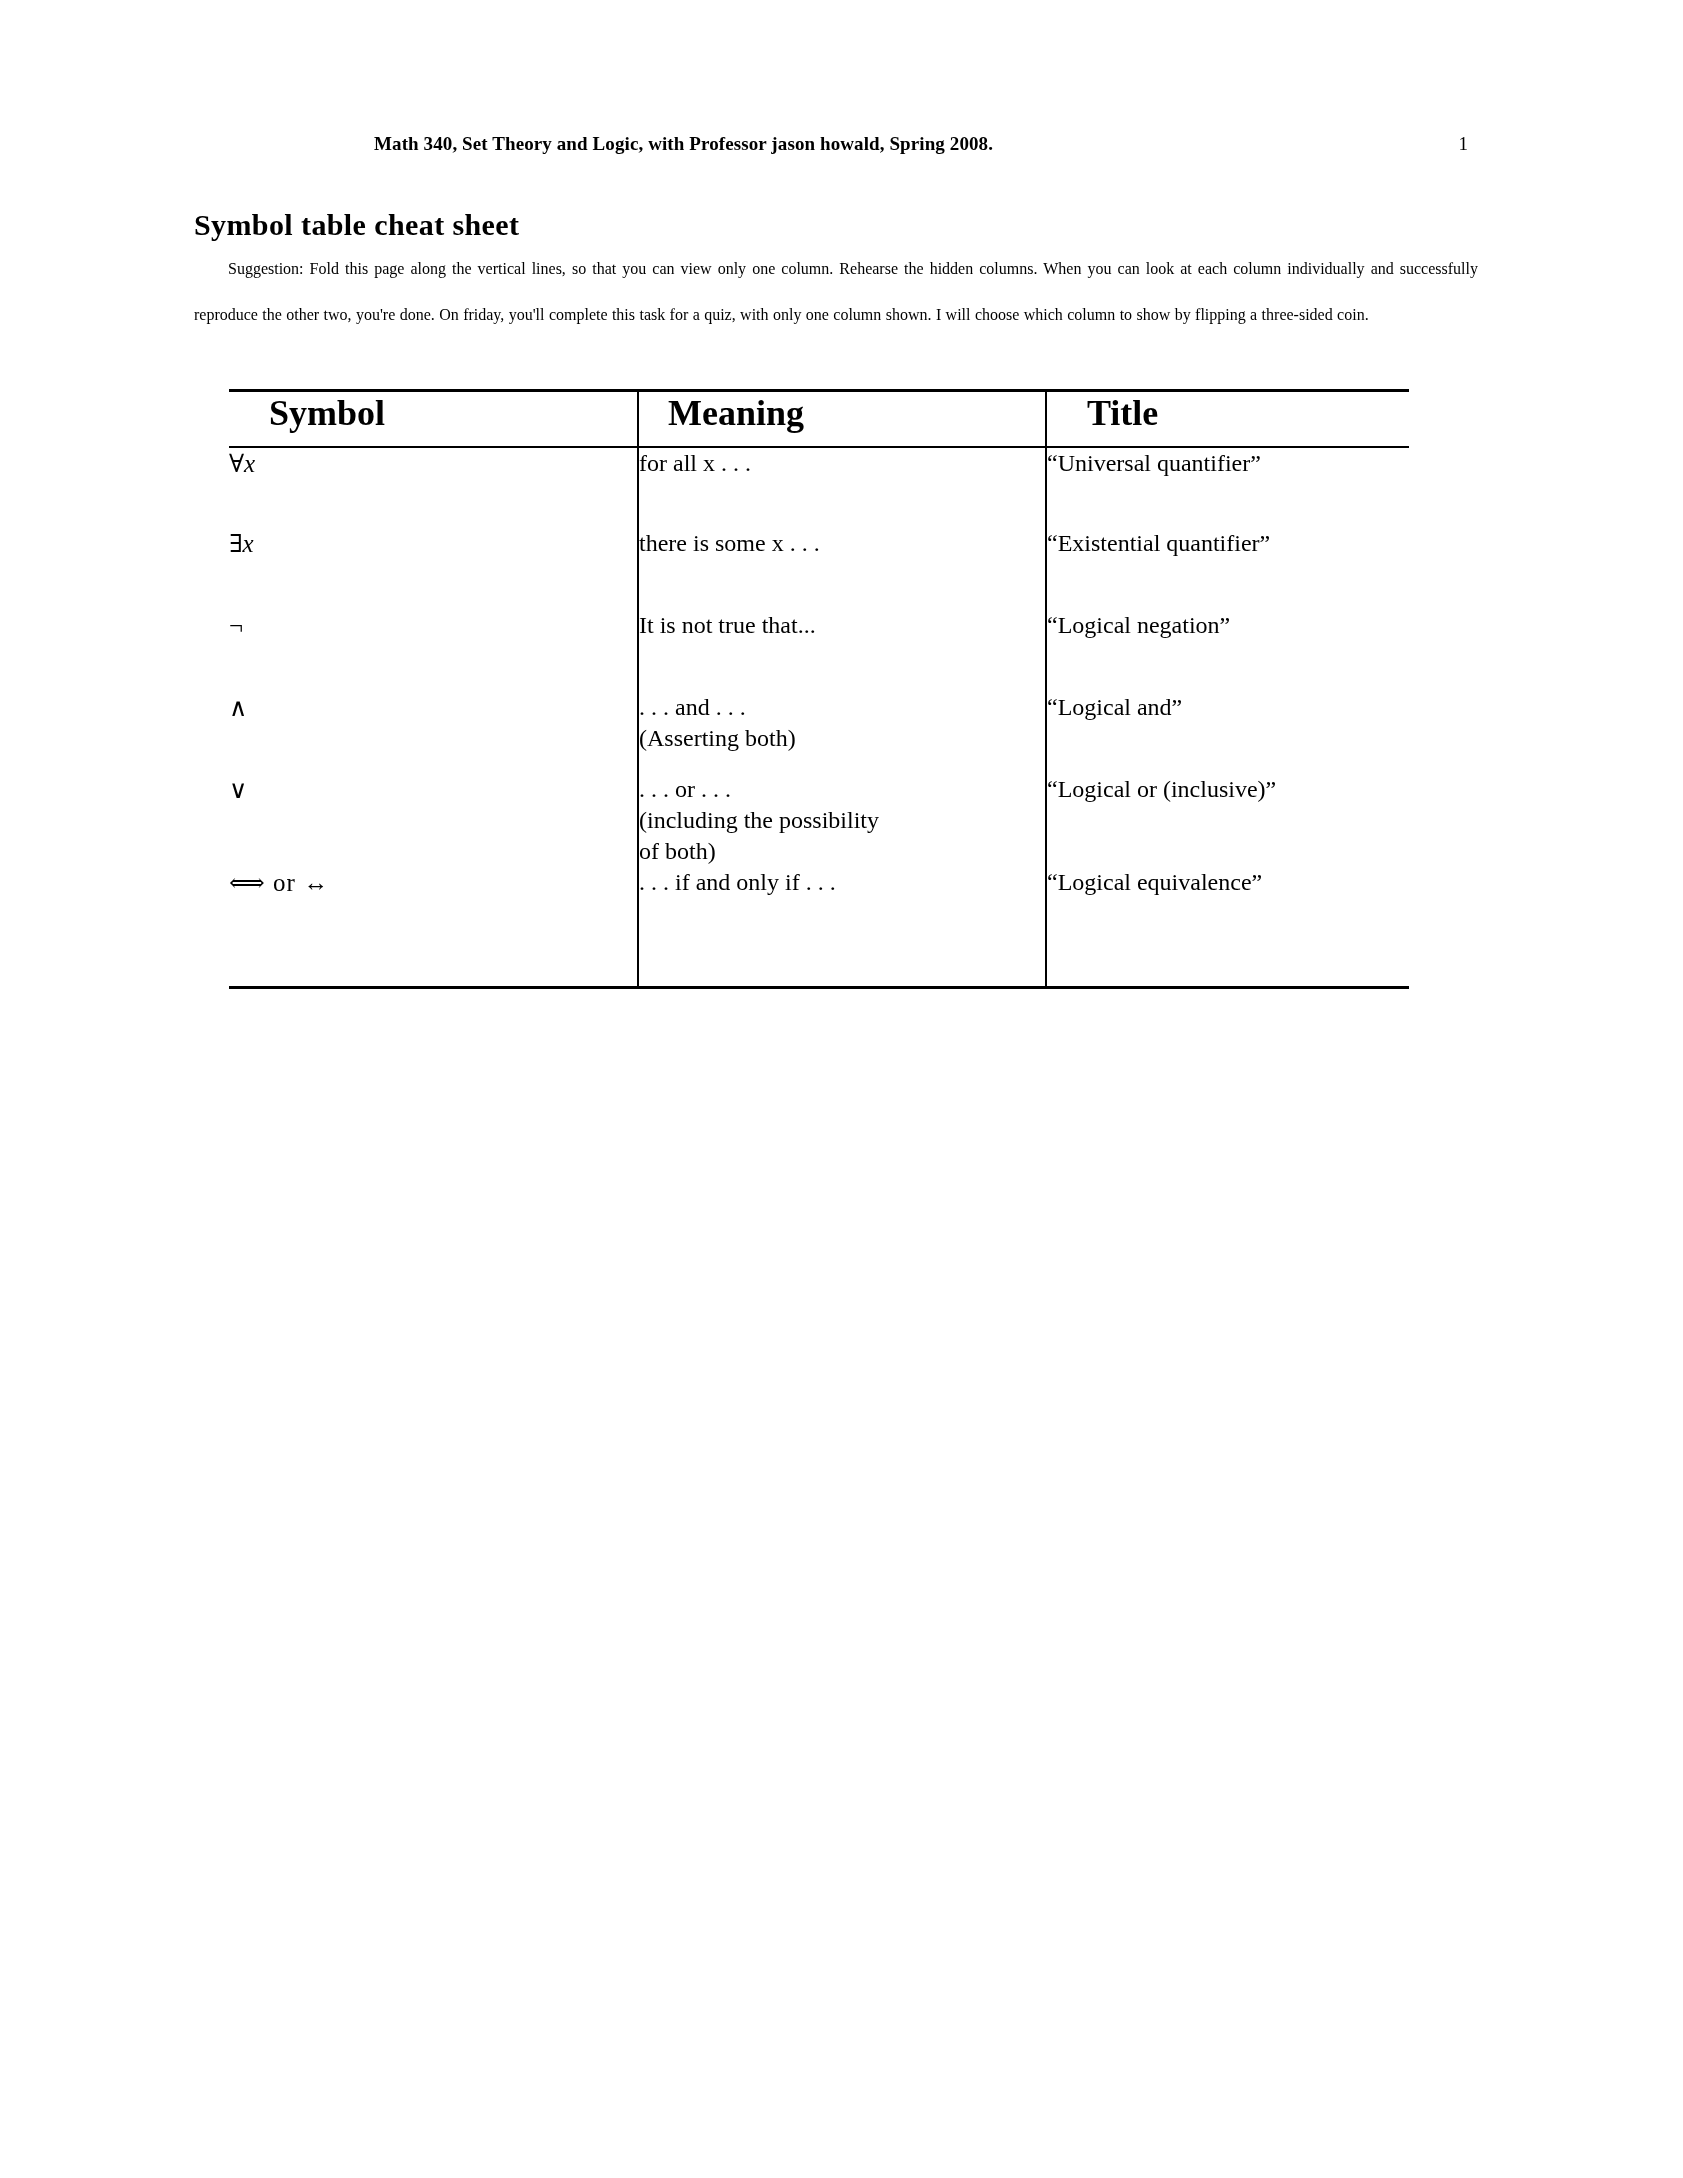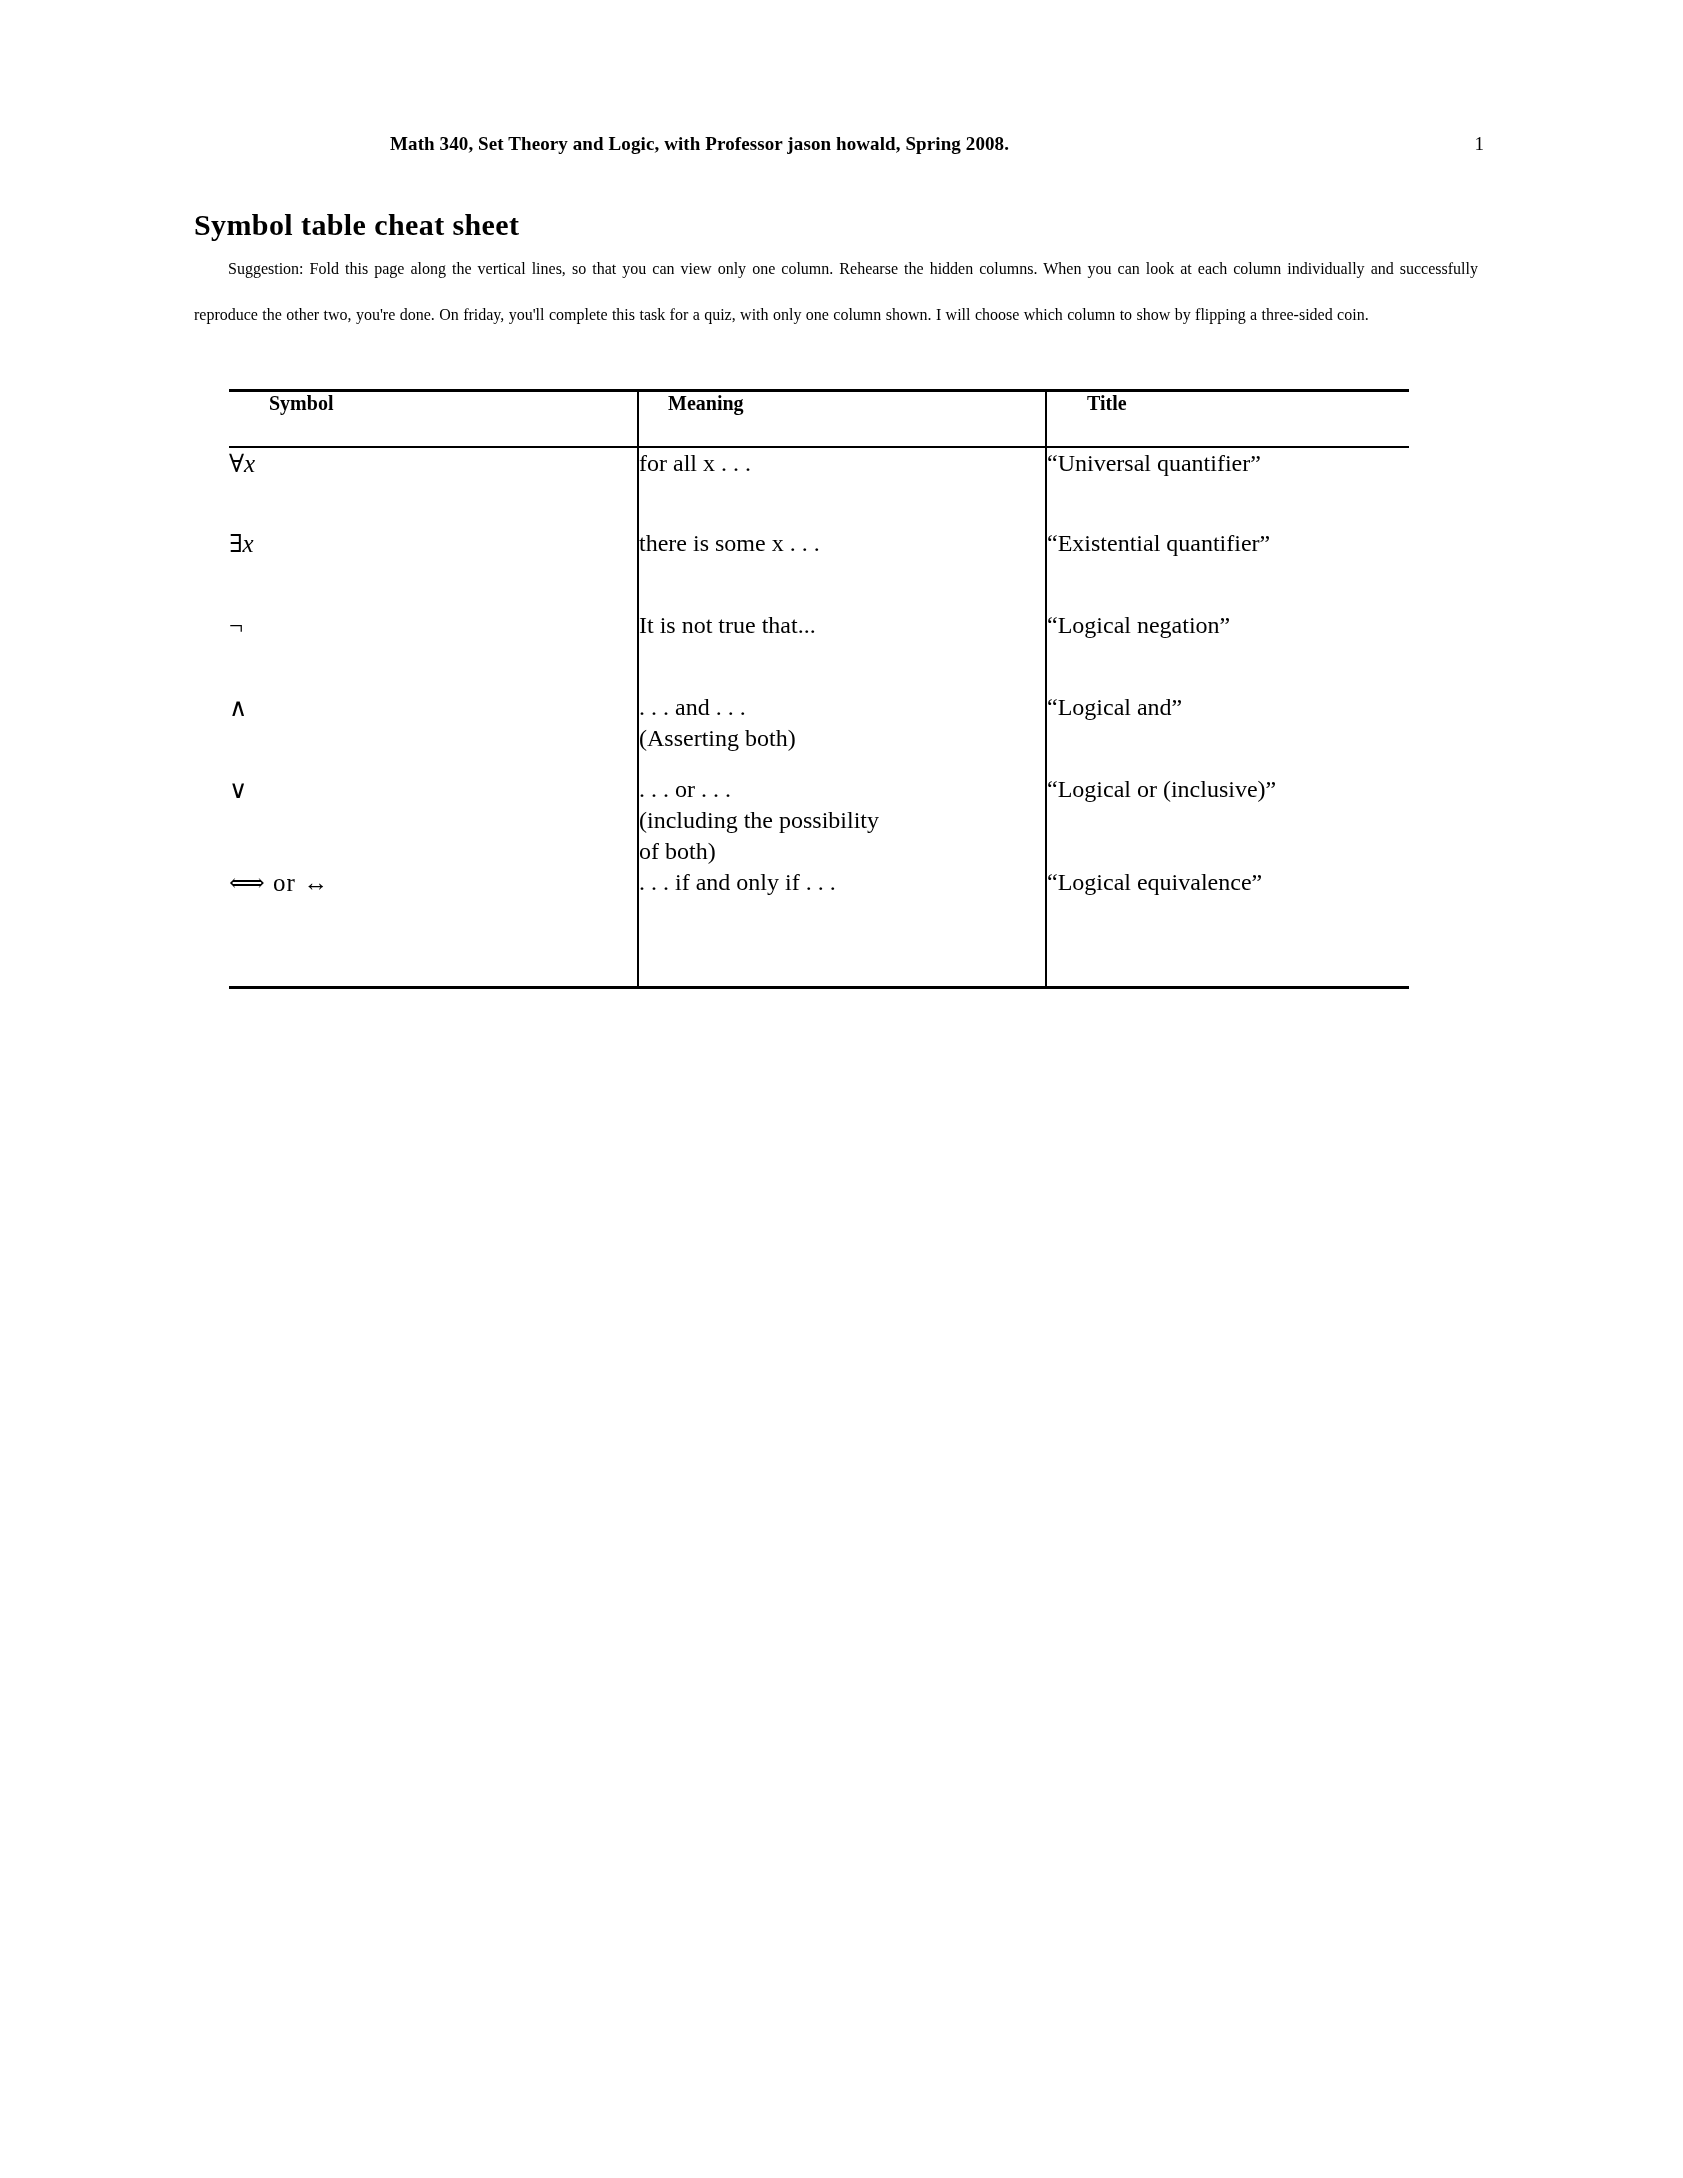--- a/index.html
+++ b/index.html
@@ -21,21 +21,21 @@
     top: 0;
     left: 0;
     width: 1683px;
     height: 2178px;
   }
 
   
   .header-line {
     position: absolute;
     top: 133px;
-    left: 246px;
+    left: 230px;
     width: 1238px;
     height: 24px;
     display: flex;
     justify-content: space-between;
     align-items: baseline;
   }
   .header-text {
     font-family: "Liberation Serif", "DejaVu Serif", serif;
     font-weight: bold;
     font-size: 19px;
@@ -95,21 +95,21 @@
   .symbol-table td {
     vertical-align: top;
     padding: 0;
     text-align: left;
   }
   .symbol-table th.col-sep,
   .symbol-table td.col-sep {
     border-left: 2.5px solid #000;
   }
   thead th {
-    font-size: 20px;
+    font-size: 36px;
     font-weight: bold;
     height: 55px;
     padding-top: 18px;
     box-sizing: border-box;
   }
   thead tr {
     border-bottom: 1.5px solid #000;
   }
   tbody {
     border-top: 2.5px solid #000;

